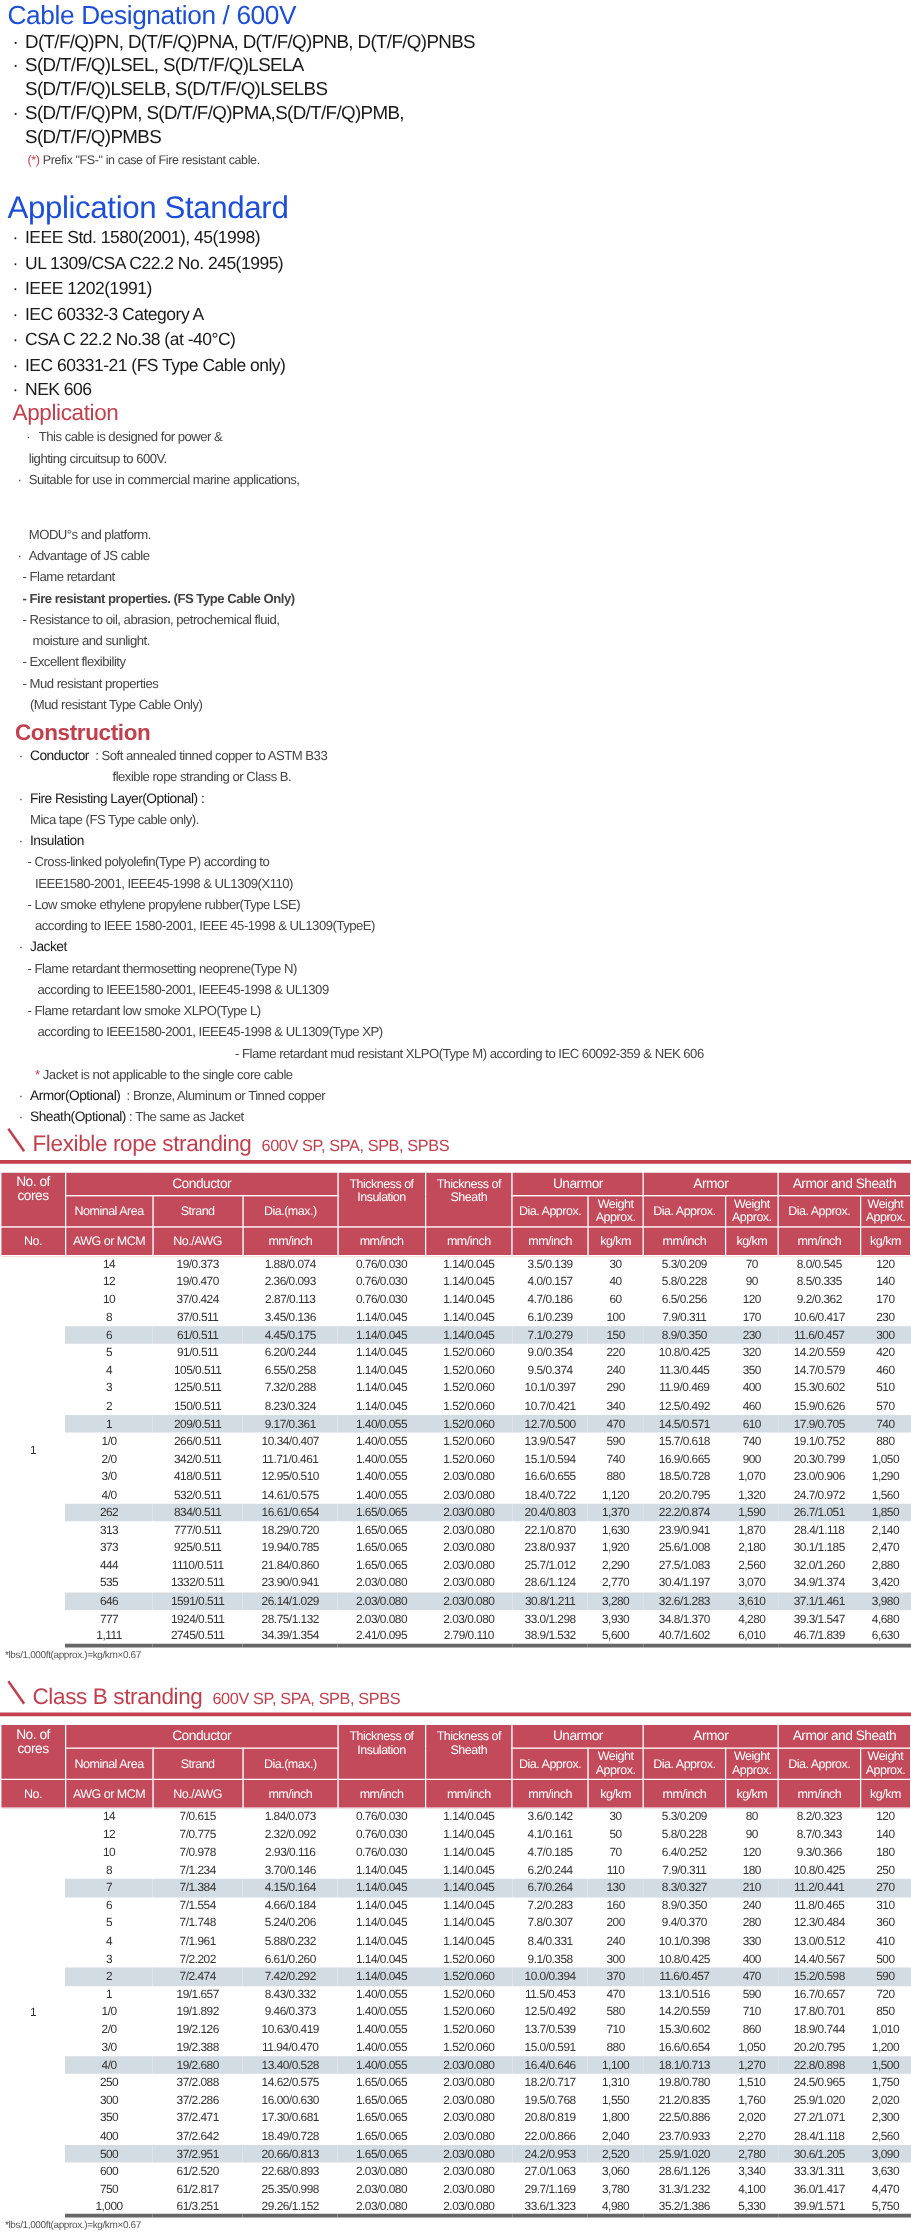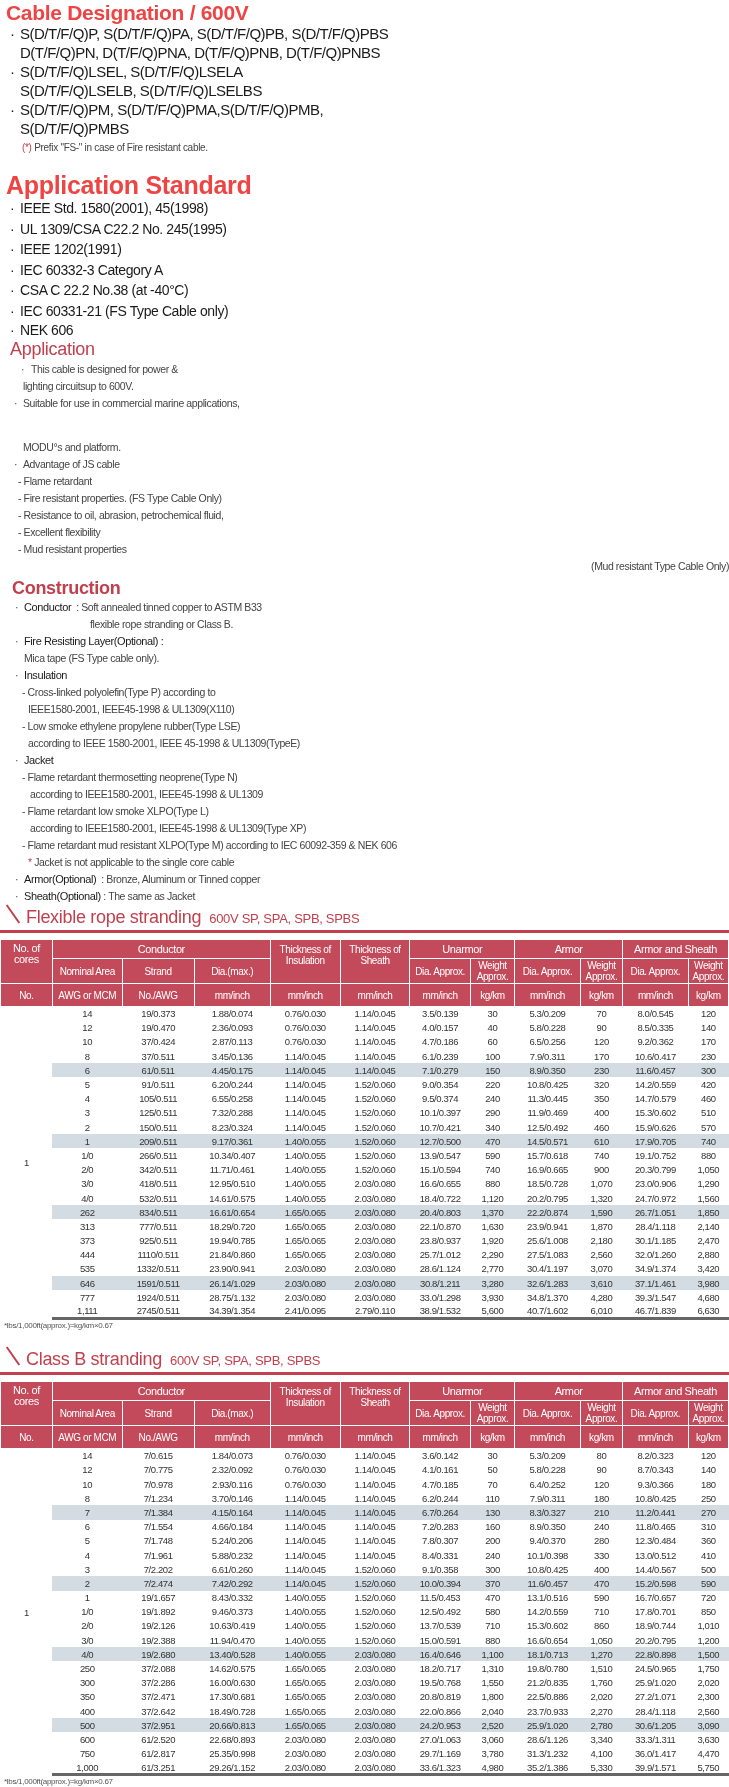--- a/index.html
+++ b/index.html
@@ -5,22 +5,22 @@
   * { margin: 0; padding: 0; box-sizing: border-box; }
   body {
     width: 729px;
     background: #ffffff;
     font-family: "Liberation Sans", sans-serif;
     color: #333333;
     position: relative;
   }
   .h-blue {
     font-family: "Liberation Sans", sans-serif;
-    font-weight: bold;
-    color: #ef4444;
+    font-weight: normal;
+    color: #1d4ed8;
     font-size: 21px;
     letter-spacing: -0.3px;
     line-height: 22px;
   }
   .h-red {
     color: #c2404d;
     font-size: 18px;
     line-height: 20px;
     letter-spacing: -0.3px;
   }
@@ -123,21 +123,21 @@
   .footnote {
     font-size: 8px; color: #555; padding-left: 4px; margin-top: 1px; letter-spacing: -0.3px;
   }
 </style>
 </head>
 <body>
 
 <section style="padding:2px 0 0 6px;">
   <h1 class="h-blue">Cable Designation / 600V</h1>
   <ul class="design-list">
-    <li><span class="bullet">·</span><span>S(D/T/F/Q)P, S(D/T/F/Q)PA, S(D/T/F/Q)PB, S(D/T/F/Q)PBS</span></li>
+    <li><span class="bullet">·</span></li>
     <li><span>D(T/F/Q)PN, D(T/F/Q)PNA, D(T/F/Q)PNB, D(T/F/Q)PNBS</span></li>
     <li><span class="bullet">·</span><span>S(D/T/F/Q)LSEL, S(D/T/F/Q)LSELA</span></li>
     <li><span>S(D/T/F/Q)LSELB, S(D/T/F/Q)LSELBS</span></li>
     <li><span class="bullet">·</span><span>S(D/T/F/Q)PM, S(D/T/F/Q)PMA,S(D/T/F/Q)PMB,</span></li>
     <li><span>S(D/T/F/Q)PMBS</span></li>
   </ul>
   <div class="design-note">
     <span class="mark">(*)</span>
     <span>Prefix "FS-" in case of Fire resistant cable.</span>
   </div>
@@ -158,25 +158,26 @@
 
 <section style="padding:0 0 0 10px;">
   <h2 class="h-red" style="font-weight:normal;">Application</h2>
   <ul class="small-list" id="app-list" style="margin-top:2px;">
     <li class="lv1"><span class="bullet" style="left:11px;">·</span><span>This cable is designed for power &amp;</span></li>
     <li class="lv1c" style="padding-left:13px;"><span>lighting circuitsup to 600V.</span></li>
     <li class="lv1" style="padding-left:13px;"><span class="bullet" style="left:4px;">·</span><span>Suitable for use in commercial marine applications,</span></li>
     <li style="padding-left:13px;margin-top:27px;"><span>MODU°s and platform.</span></li>
     <li style="padding-left:13px;"><span class="bullet" style="left:4px;">·</span><span>Advantage of JS cable</span></li>
     <li style="padding-left:8px;"><span>- Flame retardant</span></li>
-    <li style="padding-left:8px;"><span>- Fire resistant properties. (FS Type Cable Only)</span></li>
+    <li style="padding-left:8px;font-weight:bold;"><span>- Fire resistant properties. (FS Type Cable Only)</span></li>
     <li style="padding-left:8px;"><span>- Resistance to oil, abrasion, petrochemical fluid,</span></li>
+    <li style="padding-left:16px;"><span>moisture and sunlight.</span></li>
     <li style="padding-left:8px;"><span>- Excellent flexibility</span></li>
     <li style="padding-left:8px;"><span>- Mud resistant properties</span></li>
-    <li style="padding-left:14px;text-align:right;"><span>(Mud resistant Type Cable Only)</span></li>
+    <li style="padding-left:14px;"><span>(Mud resistant Type Cable Only)</span></li>
   </ul>
 </section>
 
 <section style="padding:3px 0 0 12px;">
   <h2 class="h-red">Construction</h2>
   <ul class="small-list" style="margin-top:1px;">
     <li style="padding-left:12px;">
       <span class="bullet" style="left:3px;">·</span>
       <b>Conductor</b>
       &nbsp;<span>: Soft annealed tinned copper to ASTM B33</span>
@@ -196,21 +197,21 @@
     <li style="padding-left:10px;"><span>- Low smoke ethylene propylene rubber(Type LSE)</span></li>
     <li style="padding-left:16px;"><span>according to IEEE 1580-2001, IEEE 45-1998 &amp; UL1309(TypeE)</span></li>
     <li style="padding-left:12px;">
       <span class="bullet" style="left:3px;">·</span>
       <b>Jacket</b>
     </li>
     <li style="padding-left:10px;"><span>- Flame retardant thermosetting neoprene(Type N)</span></li>
     <li style="padding-left:18px;"><span>according to IEEE1580-2001, IEEE45-1998 &amp; UL1309</span></li>
     <li style="padding-left:10px;"><span>- Flame retardant low smoke XLPO(Type L)</span></li>
     <li style="padding-left:18px;"><span>according to IEEE1580-2001, IEEE45-1998 &amp; UL1309(Type XP)</span></li>
-    <li style="padding-left:10px;"><span>- Flame retardant mud resistant XLPO(Type M) according to IEC 60092-359 &amp; NEK 606</span></li>
+    <li style="padding-left:10px;text-align:center;"><span>- Flame retardant mud resistant XLPO(Type M) according to IEC 60092-359 &amp; NEK 606</span></li>
     <li style="padding-left:16px;"><span class="star">*</span> <span>Jacket is not applicable to the single core cable</span></li>
     <li style="padding-left:12px;">
       <span class="bullet" style="left:3px;">·</span>
       <b>Armor(Optional)</b>
       &nbsp;<span>: Bronze, Aluminum or Tinned copper</span>
     </li>
     <li style="padding-left:12px;">
       <span class="bullet" style="left:3px;">·</span>
       <b>Sheath(Optional)</b>
       <span>: The same as Jacket</span>

